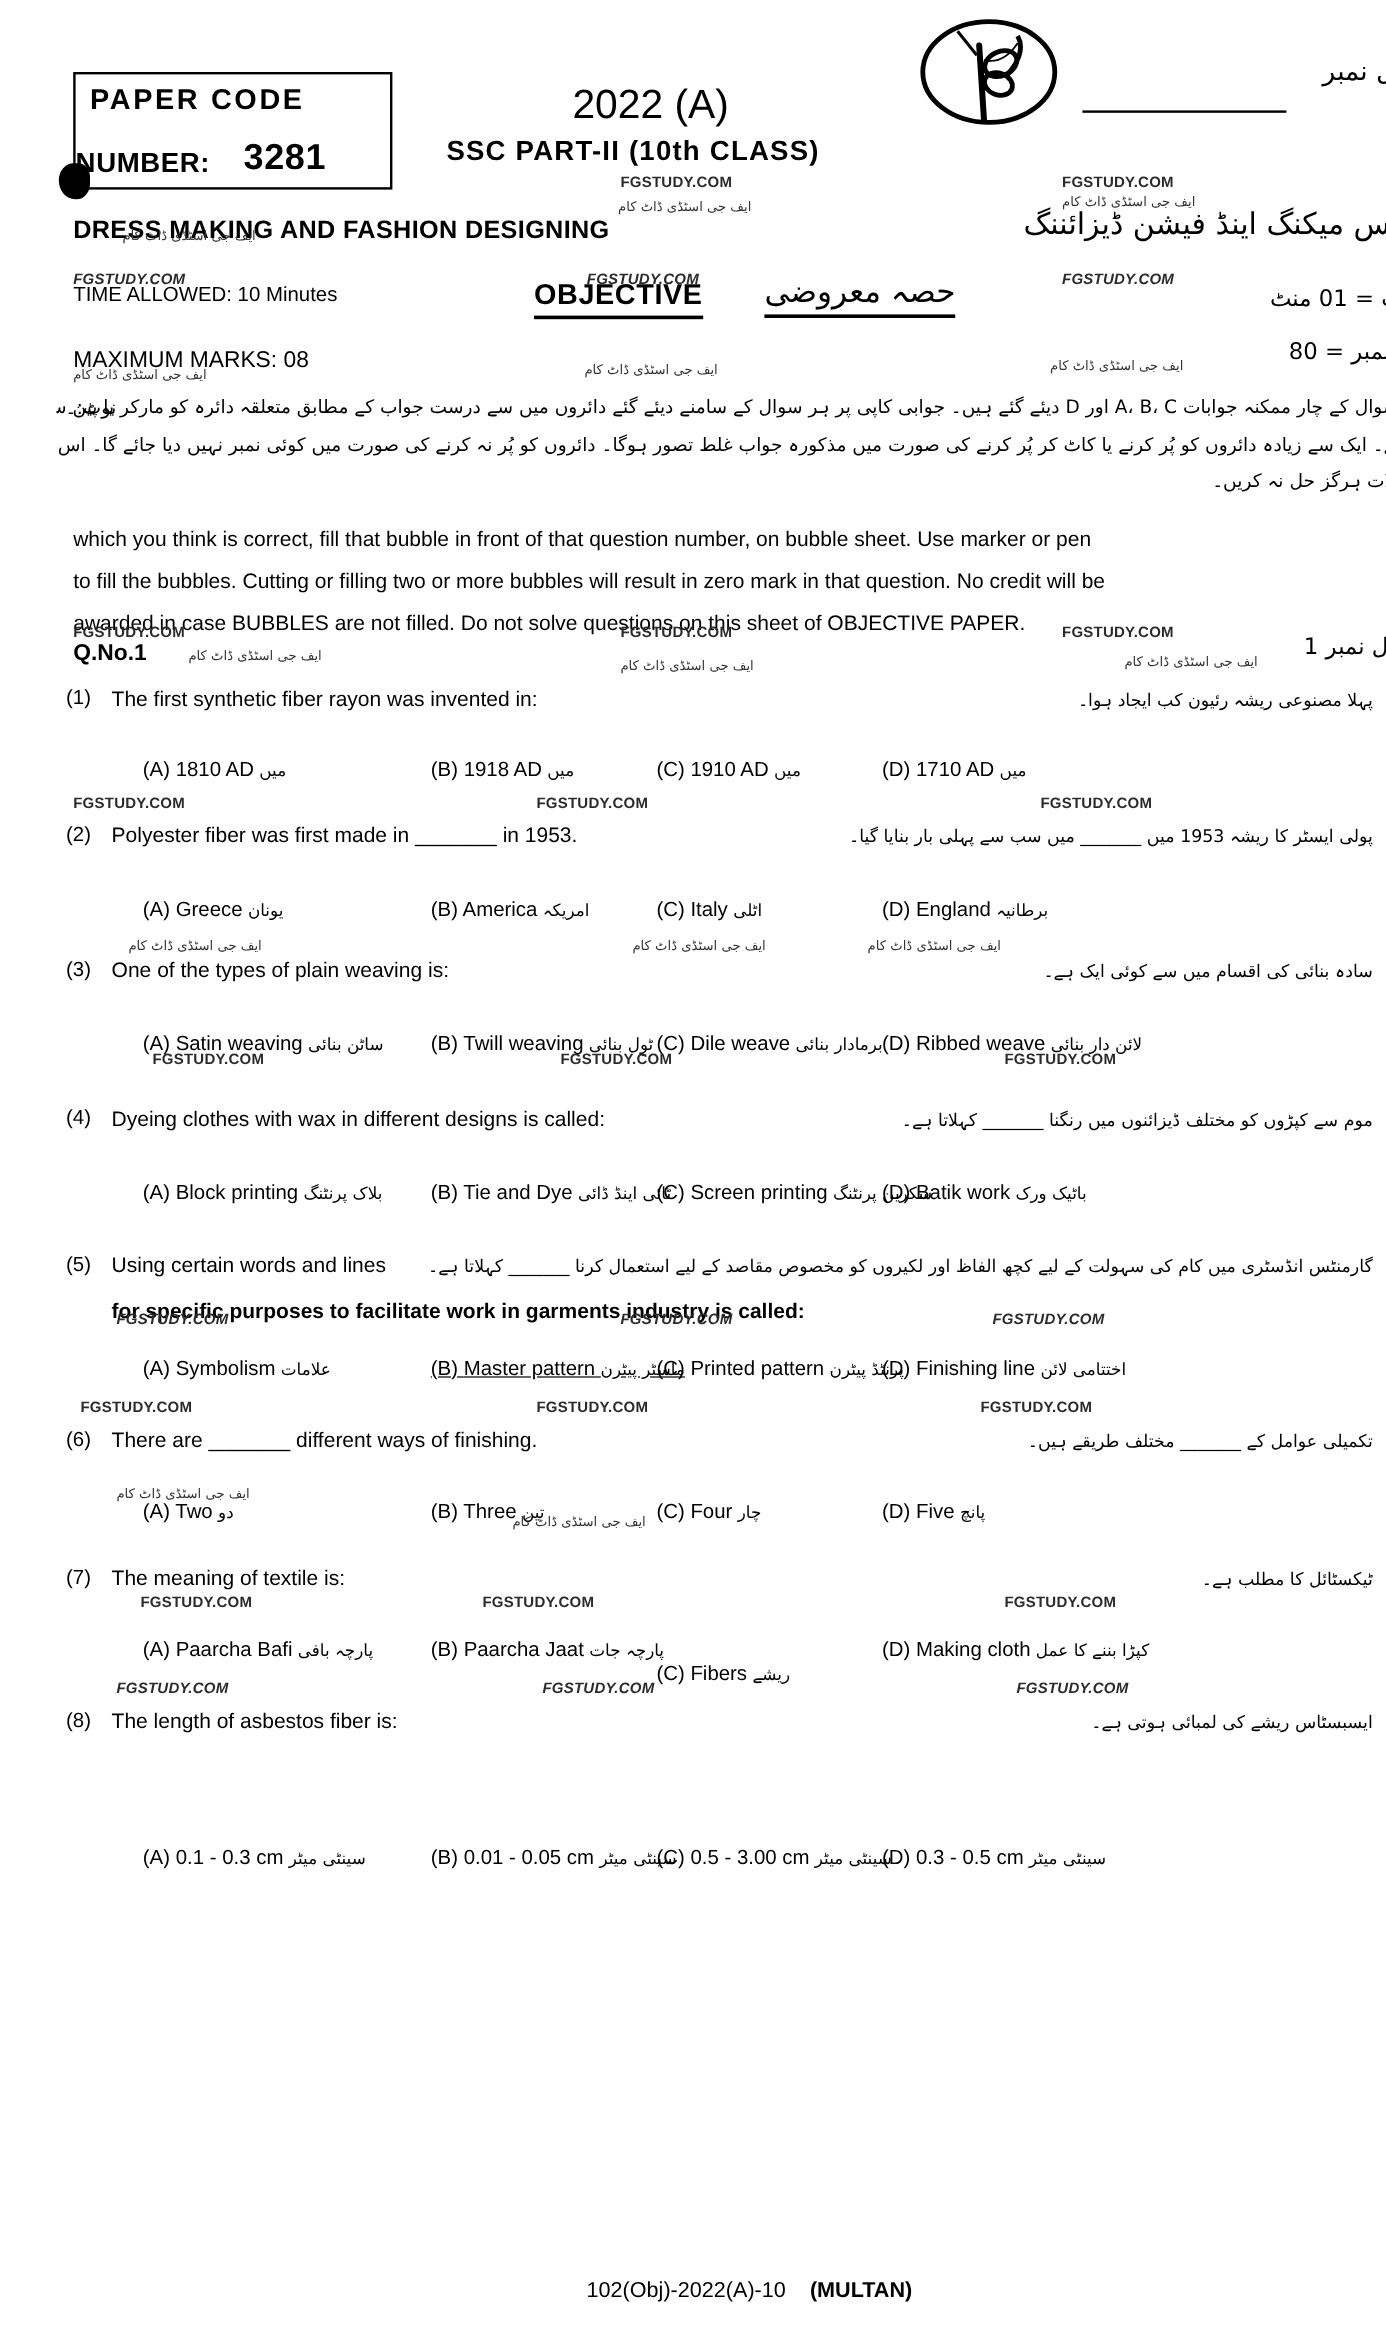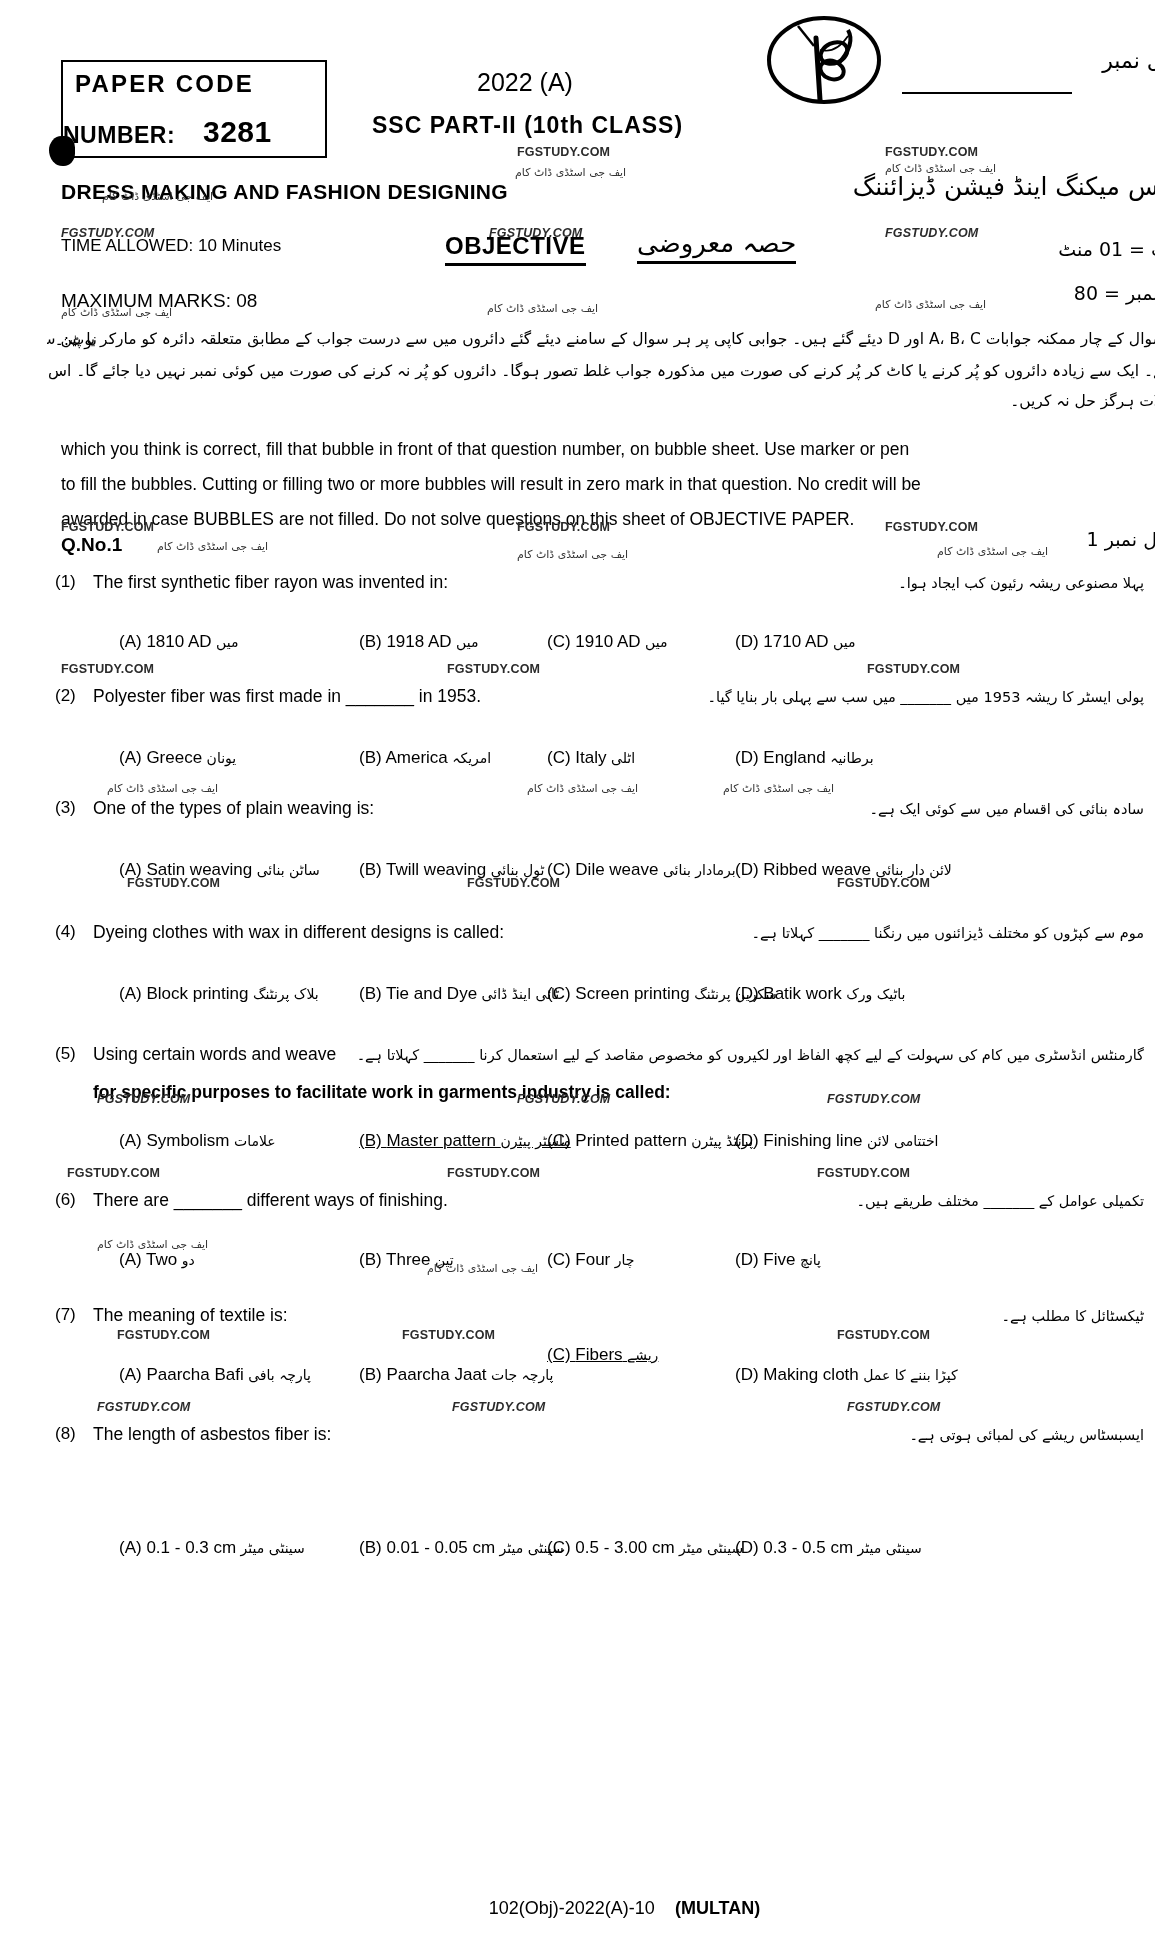--- a/index.html
+++ b/index.html
@@ -65,21 +65,21 @@
     font-size: 30px; font-weight: bold; letter-spacing: .5px;
   }
   #code-blot {
     left: 2px; top: 136px;
     width: 26px; height: 30px;
     background: #000;
     border-radius: 50% 40% 45% 55%;
   }
 
   
-  #year { left: 430px; top: 68px; font-size: 25px; }
+  #year { left: 430px; top: 68px; font-size: 34px; }
   #class-line { left: 325px; top: 112px; font-size: 23px; font-weight: bold; letter-spacing: 1px; }
 
   
   #roll-label {
     right: 18px; top: 48px;
     font-size: 22px;
   }
   #roll-line {
     left: 855px; top: 92px;
     width: 170px; height: 0;
@@ -254,21 +254,21 @@
       <div class="opt" style="left: 688px; top: 860px;"><span>(D) </span><span>Ribbed weave</span><span class="ur"> لائن دار بنائی</span></div>
       <div class="q-num-left" style="top: 922px;">(4)</div>
       <div class="q-text-en" style="top: 922px;">Dyeing clothes with wax in different designs is called:</div>
       <div class="q-text-ur" style="top: 925px;">موم سے کپڑوں کو مختلف ڈیزائنوں میں رنگنا _______ کہلاتا ہے۔</div>
       <div class="q-num-right" style="top: 922px;">(4)</div>
       <div class="opt" style="left: 72px; top: 984px;"><span>(A) </span><span>Block printing</span><span class="ur"> بلاک پرنٹنگ</span></div>
       <div class="opt" style="left: 312px; top: 984px;"><span>(B) </span><span>Tie and Dye</span><span class="ur"> ٹائی اینڈ ڈائی</span></div>
       <div class="opt" style="left: 500px; top: 984px;"><span>(C) </span><span>Screen printing</span><span class="ur"> سکرین پرنٹنگ</span></div>
       <div class="opt" style="left: 688px; top: 984px;"><span>(D) </span><span>Batik work</span><span class="ur"> باٹیک ورک</span></div>
       <div class="q-num-left" style="top: 1044px;">(5)</div>
-      <div class="q-text-en" style="top: 1044px;">Using certain words and weave</div>
+      <div class="q-text-en" style="top: 1044px;">Using certain words and lines</div>
       <div class="q-text-en-2" style="top: 1082px; font-weight: bold;">for specific purposes to facilitate work in garments industry is called:</div>
       <div class="q-text-ur" style="top: 1047px;">گارمنٹس انڈسٹری میں کام کی سہولت کے لیے کچھ الفاظ اور لکیروں کو مخصوص مقاصد کے لیے استعمال کرنا _______ کہلاتا ہے۔</div>
       <div class="q-num-right" style="top: 1044px;">(5)</div>
       <div class="opt" style="left: 72px; top: 1131px;"><span>(A) </span><span>Symbolism</span><span class="ur"> علامات</span></div>
       <div class="opt" style="left: 312px; top: 1131px; text-decoration: underline;"><span>(B) </span><span>Master pattern</span><span class="ur"> ماسٹر پیٹرن</span></div>
       <div class="opt" style="left: 500px; top: 1131px;"><span>(C) </span><span>Printed pattern</span><span class="ur"> پرنٹڈ پیٹرن</span></div>
       <div class="opt" style="left: 688px; top: 1131px;"><span>(D) </span><span>Finishing line</span><span class="ur"> اختتامی لائن</span></div>
       <div class="q-num-left" style="top: 1190px;">(6)</div>
       <div class="q-text-en" style="top: 1190px;">There are _______ different ways of finishing.</div>
       <div class="q-text-ur" style="top: 1193px;">تکمیلی عوامل کے _______ مختلف طریقے ہیں۔</div>
@@ -276,21 +276,21 @@
       <div class="opt" style="left: 72px; top: 1250px;"><span>(A) </span><span>Two</span><span class="ur"> دو</span></div>
       <div class="opt" style="left: 312px; top: 1250px;"><span>(B) </span><span>Three</span><span class="ur"> تین</span></div>
       <div class="opt" style="left: 500px; top: 1250px;"><span>(C) </span><span>Four</span><span class="ur"> چار</span></div>
       <div class="opt" style="left: 688px; top: 1250px;"><span>(D) </span><span>Five</span><span class="ur"> پانچ</span></div>
       <div class="q-num-left" style="top: 1305px;">(7)</div>
       <div class="q-text-en" style="top: 1305px;">The meaning of textile is:</div>
       <div class="q-text-ur" style="top: 1308px;">ٹیکسٹائل کا مطلب ہے۔</div>
       <div class="q-num-right" style="top: 1305px;">(7)</div>
       <div class="opt" style="left: 72px; top: 1365px;"><span>(A) </span><span>Paarcha Bafi</span><span class="ur"> پارچہ بافی</span></div>
       <div class="opt" style="left: 312px; top: 1365px;"><span>(B) </span><span>Paarcha Jaat</span><span class="ur"> پارچہ جات</span></div>
-      <div class="opt" style="left: 500px; top: 1345px; text-decoration: underline;"><span>(C) </span><span>Fibers</span><span class="ur"> ریشے</span></div>
+      <div class="opt" style="left: 500px; top: 1385px;"><span>(C) </span><span>Fibers</span><span class="ur"> ریشے</span></div>
       <div class="opt" style="left: 688px; top: 1365px;"><span>(D) </span><span>Making cloth</span><span class="ur"> کپڑا بننے کا عمل</span></div>
       <div class="q-num-left" style="top: 1424px;">(8)</div>
       <div class="q-text-en" style="top: 1424px;">The length of asbestos fiber is:</div>
       <div class="q-text-ur" style="top: 1427px;">ایسبسٹاس ریشے کی لمبائی ہوتی ہے۔</div>
       <div class="q-num-right" style="top: 1424px;">(8)</div>
       <div class="opt" style="left: 72px; top: 1538px;"><span>(A) </span><span>0.1 - 0.3 cm</span><span class="ur"> سینٹی میٹر</span></div>
       <div class="opt" style="left: 312px; top: 1538px;"><span>(B) </span><span>0.01 - 0.05 cm</span><span class="ur"> سینٹی میٹر</span></div>
       <div class="opt" style="left: 500px; top: 1538px;"><span>(C) </span><span>0.5 - 3.00 cm</span><span class="ur"> سینٹی میٹر</span></div>
       <div class="opt" style="left: 688px; top: 1538px;"><span>(D) </span><span>0.3 - 0.5 cm</span><span class="ur"> سینٹی میٹر</span></div>
     </div>

